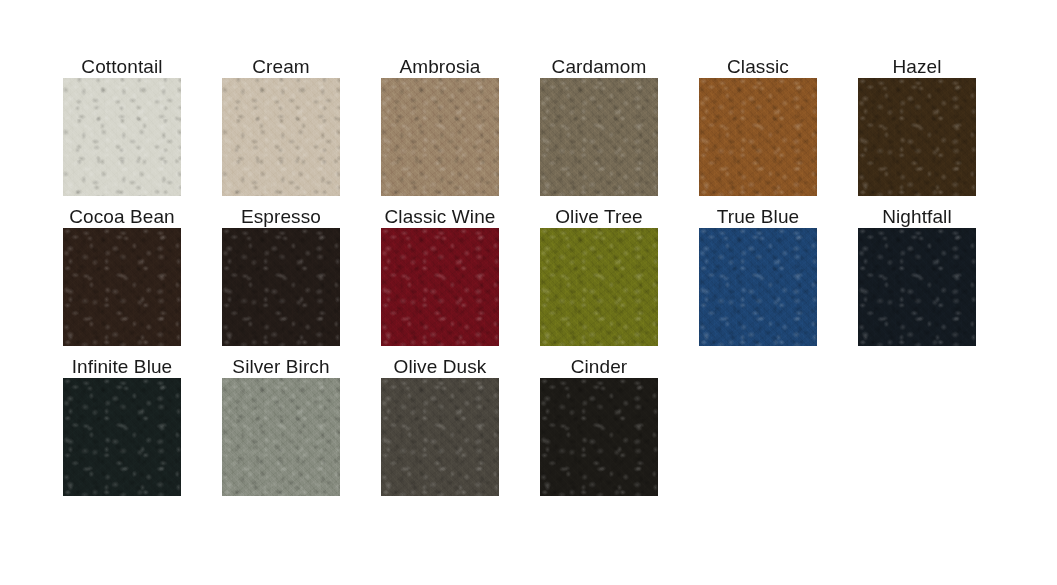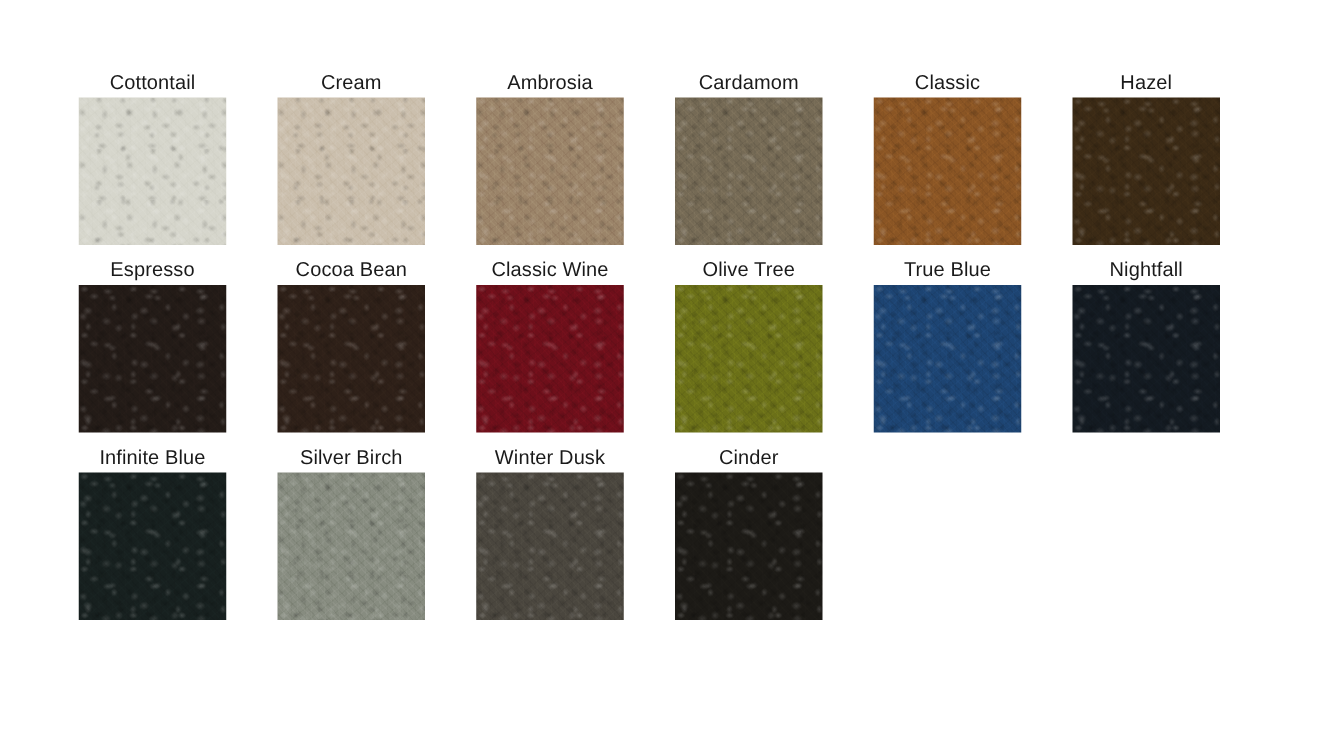--- a/index.html
+++ b/index.html
@@ -38,21 +38,21 @@
     width: 118px;
     height: 150px;
     display: flex;
     flex-direction: column;
     align-items: center;
   }
 
   .swatch-label {
     height: 23px;
     line-height: 23px;
-    font-size: 16px;
+    font-size: 19px;
     color: #1a1a1a;
     text-align: right;
     white-space: nowrap;
     letter-spacing: 0.1px;
   }
 
   
   .swatch-chip {
     position: relative;
     width: 118px;
@@ -144,26 +144,26 @@
       </div>
       <div class="swatch-cell">
         <div class="swatch-label">Classic</div>
         <div class="swatch-chip" style="background-color: rgb(138, 85, 36);"></div>
       </div>
       <div class="swatch-cell">
         <div class="swatch-label">Hazel</div>
         <div class="swatch-chip" style="background-color: rgb(59, 42, 21);"></div>
       </div>
       <div class="swatch-cell">
+        <div class="swatch-label">Cocoa Bean</div>
+        <div class="swatch-chip" style="background-color: rgb(46, 32, 24);"></div>
+      </div>
+      <div class="swatch-cell">
         <div class="swatch-label">Espresso</div>
         <div class="swatch-chip" style="background-color: rgb(35, 27, 23);"></div>
-      </div>
-      <div class="swatch-cell">
-        <div class="swatch-label">Cocoa Bean</div>
-        <div class="swatch-chip" style="background-color: rgb(46, 32, 24);"></div>
       </div>
       <div class="swatch-cell">
         <div class="swatch-label">Classic Wine</div>
         <div class="swatch-chip" style="background-color: rgb(110, 15, 26);"></div>
       </div>
       <div class="swatch-cell">
         <div class="swatch-label">Olive Tree</div>
         <div class="swatch-chip" style="background-color: rgb(107, 112, 24);"></div>
       </div>
       <div class="swatch-cell">
@@ -176,21 +176,21 @@
       </div>
       <div class="swatch-cell">
         <div class="swatch-label">Infinite Blue</div>
         <div class="swatch-chip" style="background-color: rgb(23, 32, 31);"></div>
       </div>
       <div class="swatch-cell">
         <div class="swatch-label">Silver Birch</div>
         <div class="swatch-chip" style="background-color: rgb(135, 140, 128);"></div>
       </div>
       <div class="swatch-cell">
-        <div class="swatch-label">Winter Dusk</div>
+        <div class="swatch-label">Olive Dusk</div>
         <div class="swatch-chip" style="background-color: rgb(74, 70, 62);"></div>
       </div>
       <div class="swatch-cell">
         <div class="swatch-label">Cinder</div>
         <div class="swatch-chip" style="background-color: rgb(28, 26, 22);"></div>
       </div>
     </div>
 </div>
 
 </body></html>

